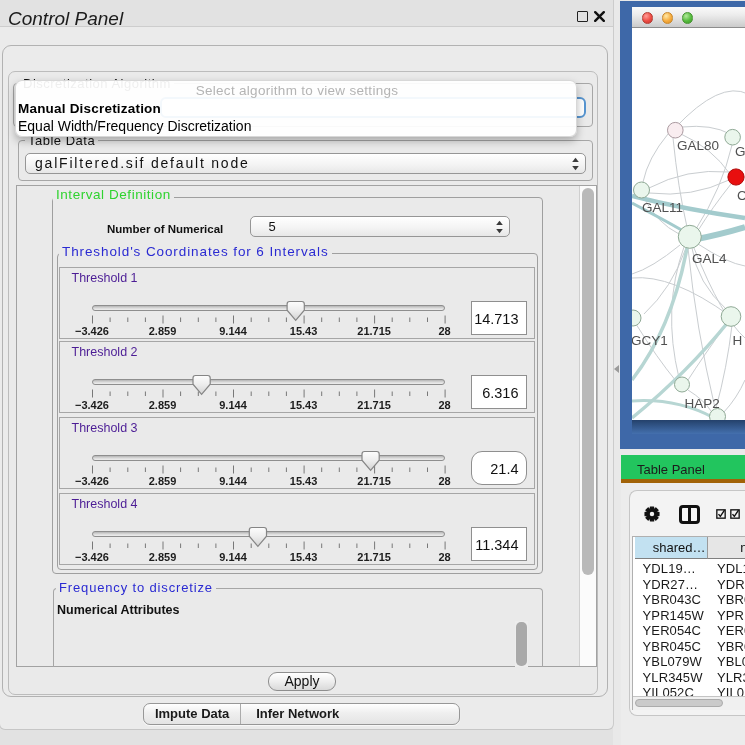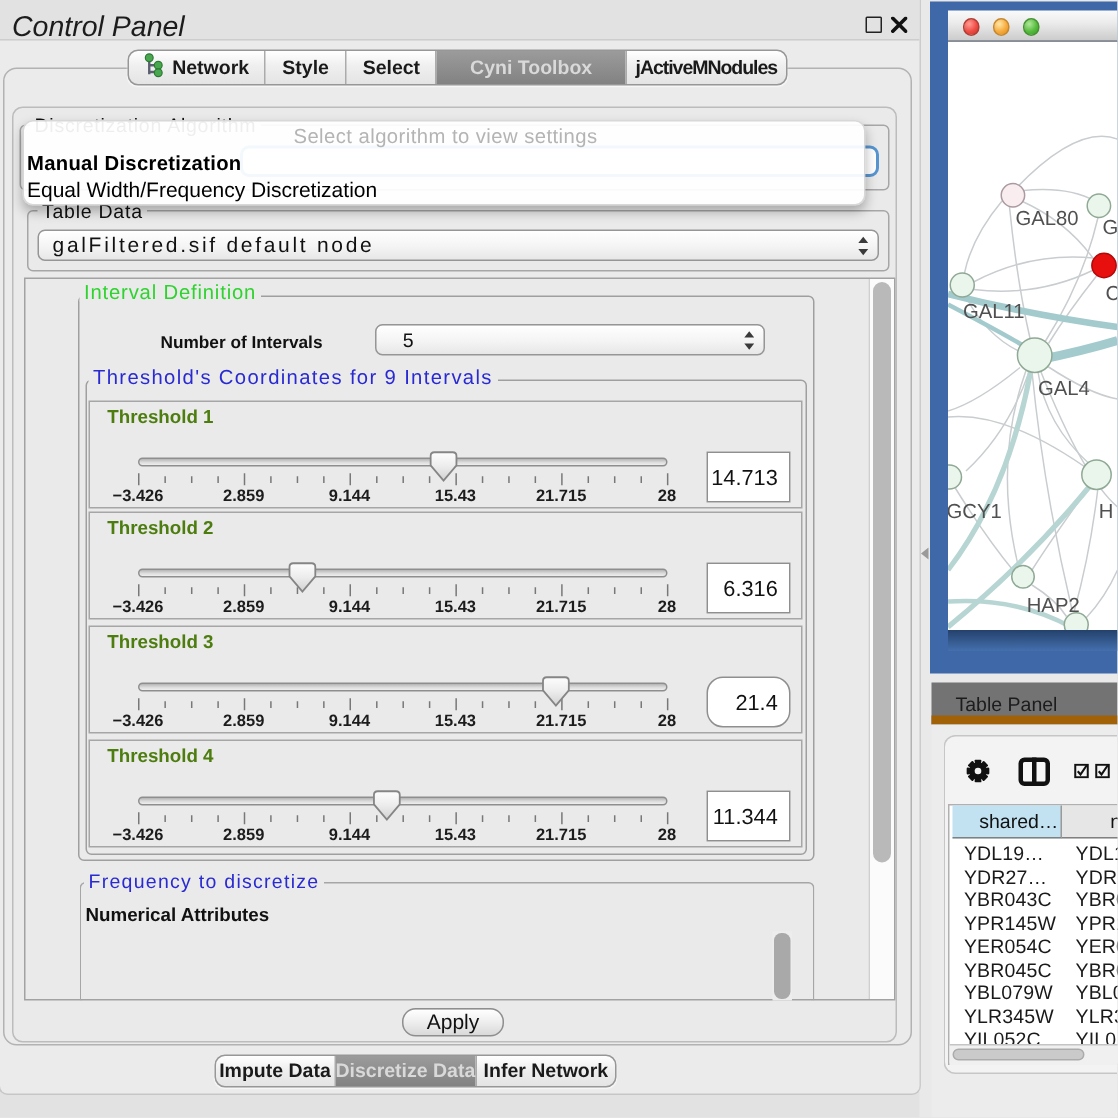--- a/index.html
+++ b/index.html
@@ -31,21 +31,21 @@
 
 .group { position:absolute; border:1px solid #a6a6a6; border-radius:4px; }
 .gtitle { position:absolute; background:#eaeaea; padding:0 3px; font-size:13px; line-height:13px; letter-spacing:0.5px; }
 
 .combo { position:absolute; height:21px; border:1px solid #969696; border-radius:5px;
   background:linear-gradient(#ffffff,#f4f4f4 55%,#e7e7e7); font-size:13px; color:#111;
   line-height:19px; padding-left:12px; box-shadow:inset 0 1px 0 #fff; }
 .combo .arr { position:absolute; right:5px; top:2px; width:9px; height:16px; }
 
 .tbox { position:absolute; width:476px; height:71.6px; border:1px solid #a6a6a6; background:#eaeaea; }
-.tlabel { position:absolute; left:12px; top:2.5px; font-size:12.5px; font-weight:bold; color:#4d7c0f; }
+.tlabel { position:absolute; left:12px; top:2.5px; font-size:12.5px; font-weight:normal; color:#4c1d95; }
 .track { position:absolute; width:353px; height:6px; border:1px solid #8e8e8e; border-radius:3px;
   background:linear-gradient(#b5b5b5,#dcdcdc 55%,#eeeeee); }
 .tsvg { position:absolute; left:0; top:0; }
 .ticklab { position:absolute; width:60px; text-align:center; font-size:11px; font-weight:bold; color:#1c1c1c; }
 .vbox { position:absolute; width:55.5px; height:33.5px; background:#fff; border:1px solid #8f8f8f;
   font-size:14.5px; color:#111; text-align:right; padding:9px 7px 0 0; }
 
 #numlist { position:absolute; left:65px; top:620px; width:463px; height:47px; background:#fff;
   border:1px solid #aeaeae; border-bottom:none; overflow:hidden; font-size:12.5px; color:#111; }
 #numlist { padding-top:1.5px; }
@@ -63,22 +63,22 @@
 #popup .l2 { position:absolute; left:2px; top:36.5px; font-size:14px; color:#000; }
 
 #netwin { position:absolute; left:620px; top:1px; width:125px; height:448px; background:#3e68a8; }
 #nettitle { position:absolute; left:12px; top:6px; width:113px; height:21px;
   background:linear-gradient(#fafafa,#ececec 40%,#cbcbcb); border-bottom:1px solid #8d8d8d; }
 .light { position:absolute; top:5.2px; width:11.5px; height:11.5px; border-radius:50%; }
 #netcanvas { position:absolute; left:12px; top:27px; width:113px; height:393px; background:#fff; overflow:hidden; }
 #netshadow { position:absolute; left:12px; top:419px; width:113px; height:14px;
   background:linear-gradient(#24416b, #4470ae); }
 
-#tptitle { position:absolute; left:621px; top:455px; width:124px; height:28px; background:#737373;
-  border-bottom:6px solid #a16207;}
+#tptitle { position:absolute; left:621px; top:455px; width:124px; height:28px; background:#22c55e;
+  border-bottom:4px solid #a16207;}
 #tptitle .t { position:absolute; left:16px; top:7px; font-size:13px; color:#1c1c1c; }
 #tpbg { position:absolute; left:621px; top:483px; width:124px; height:262px; background:#ececec; }
 #tppanel { position:absolute; left:629px; top:490px; width:116px; height:226px;
   border:1px solid #c6c6c6; border-radius:8px 0 0 8px; border-right:none; background:#f3f3f3; }
 #nettable { position:absolute; left:632px; top:536px; width:113px; height:174px; background:#fff;
   border:1px solid #b0b0b0; border-right:none; }
 .trow { position:absolute; font-size:13px; letter-spacing:0.1px; color:#1a1a1a; white-space:nowrap; }
 </style></head><body>
 <div id="app">
 <div id="gapstrip"></div>
@@ -100,27 +100,27 @@
 <div class="gtitle" style="left:25px;top:134px;color:#111;">Table Data</div>
 <div class="combo" style="left:25px;top:152.5px;width:560.5px;font-size:14px;letter-spacing:1.8px;padding-left:9px;">galFiltered.sif default node<svg class="arr" viewBox="0 0 9 16">
         <path d="M1.2,6 L4.5,1.8 L7.8,6 z" fill="#3a3a3a"></path>
         <path d="M1.2,10 L4.5,14.2 L7.8,10 z" fill="#3a3a3a"></path>
       </svg></div>
 <div class="abs" style="left:16px;top:185px;width:581px;height:482px;border:1px solid #a2a2a2;background:#eaeaea;"></div>
 <div class="abs" style="left:579px;top:186px;width:17px;height:480px;background:#fbfbfb;border-left:1px solid #cfcfcf;"></div>
 <div class="abs" style="left:581.5px;top:188px;width:12px;height:387px;background:#b9b9b9;border-radius:6px;"></div>
 <div class="group" style="left:52px;top:197px;width:490.5px;height:377px;border-color:#9f9f9f;"></div>
 <div class="gtitle" style="left:53px;top:187.5px;color:#2fd32f;font-size:13.5px;letter-spacing:0.55px;">Interval Definition</div>
-<div class="abs" style="left:107px;top:223px;font-size:11.5px;font-weight:bold;color:#111;">Number of Intervals</div>
+<div class="abs" style="left:107px;top:223px;font-size:11.5px;font-weight:bold;color:#111;">Number of Numerical</div>
 <div class="combo" style="left:249.5px;top:215.5px;width:260px;padding-left:18px;">5<svg class="arr" viewBox="0 0 9 16">
         <path d="M1.2,6 L4.5,1.8 L7.8,6 z" fill="#3a3a3a"></path>
         <path d="M1.2,10 L4.5,14.2 L7.8,10 z" fill="#3a3a3a"></path>
       </svg></div>
 <div class="group" style="left:56.5px;top:253px;width:481.5px;height:317px;border-color:#9f9f9f;"></div>
-<div class="gtitle" style="left:59px;top:244.5px;color:#2a2ad2;font-size:13.5px;letter-spacing:0.9px;">Threshold's Coordinates for 9 Intervals</div>
+<div class="gtitle" style="left:59px;top:244.5px;color:#2a2ad2;font-size:13.5px;letter-spacing:0.9px;">Threshold's Coordinates for 6 Intervals</div>
 <svg width="0" height="0" style="position:absolute;">
       <defs>
         <linearGradient id="thg" x1="0" y1="0" x2="0" y2="1">
           <stop offset="0" stop-color="#fdfdfd"></stop>
           <stop offset="0.5" stop-color="#ececec"></stop>
           <stop offset="1" stop-color="#d2d2d2"></stop>
         </linearGradient>
       </defs>
     </svg>
 <div class="tbox" style="left:58.5px;top:267.0px;">
@@ -275,39 +275,22 @@
 <div class="gtitle" style="left:56px;top:580.5px;color:#2a2ad2;letter-spacing:0.85px;">Frequency to discretize</div>
 <div class="abs" style="left:57px;top:603px;font-size:12.5px;font-weight:bold;color:#111;">Numerical Attributes</div>
 <div class="abs" style="left:515px;top:621px;width:12.5px;height:46px;background:#ededed;"></div>
 <div class="abs" style="left:516px;top:622px;width:10.5px;height:44px;background:#a9a9a9;border-radius:5px;"></div>
 <div id="applybtn">Apply</div>
 <div id="popup">
       <div class="hint">Select algorithm to view settings</div>
       <div class="l1">Manual Discretization</div>
       <div class="l2">Equal Width/Frequency Discretization</div>
     </div>
-<div class="seg" style="left:85px;top:33px;width:440px;">
-      <div class="it" style="width:91.6px;"><svg style="vertical-align:-3px" width="15" height="17" viewBox="0 0 15 17">
-          <g stroke="#5a6070" stroke-width="1.6" fill="none">
-            <path d="M3.5,4 v10.5"></path>
-            <path d="M3.5,8.5 h5"></path>
-            <path d="M3.5,13 h5"></path>
-          </g>
-          <circle cx="3.5" cy="3.5" r="2.6" fill="#49a84f" stroke="#2c7a33" stroke-width="0.8"></circle>
-          <circle cx="9.5" cy="8.5" r="2.6" fill="#49a84f" stroke="#2c7a33" stroke-width="0.8"></circle>
-          <circle cx="9.5" cy="13.5" r="2.6" fill="#49a84f" stroke="#2c7a33" stroke-width="0.8"></circle>
-        </svg> Network</div>
-      <div class="it" style="width:54.4px;">Style</div>
-      <div class="it" style="width:60.4px;">Select</div>
-      <div class="it sel" style="width:126.8px;">Cyni Toolbox</div>
-      <div class="it" style="width:106.8px;letter-spacing:-0.7px;">jActiveMNodules</div>
-    </div>
-<div class="seg b" style="left:143px;top:702.5px;width:268px;">
+<div class="seg b" style="left:143px;top:702.5px;width:317px;">
       <div class="it" style="width:97.3px;">Impute Data</div>
-      <div class="it sel" style="width:114.4px;">Discretize Data</div>
       <div class="it" style="width:112.8px;">Infer Network</div>
     </div>
 <div class="abs" style="left:614px;top:365px;width:0;height:0;border-top:4px solid transparent;border-bottom:4px solid transparent;border-right:5px solid #9a9a9a;"></div>
 <div id="netwin">
 <div id="nettitle">
         <div class="light" style="left:9.5px;background:radial-gradient(circle at 35% 30%,#ff9d97,#ee4b43 55%,#c0392f);border:1px solid #b23c33;"></div>
         <div class="light" style="left:29.5px;background:radial-gradient(circle at 35% 30%,#ffe9a8,#f6ab3d 55%,#d98d23);border:1px solid #c8872b;"></div>
         <div class="light" style="left:49.5px;background:radial-gradient(circle at 35% 30%,#b3e99b,#55bb3d 55%,#3f9a2c);border:1px solid #459231;"></div>
       </div>
 <div id="netcanvas">

